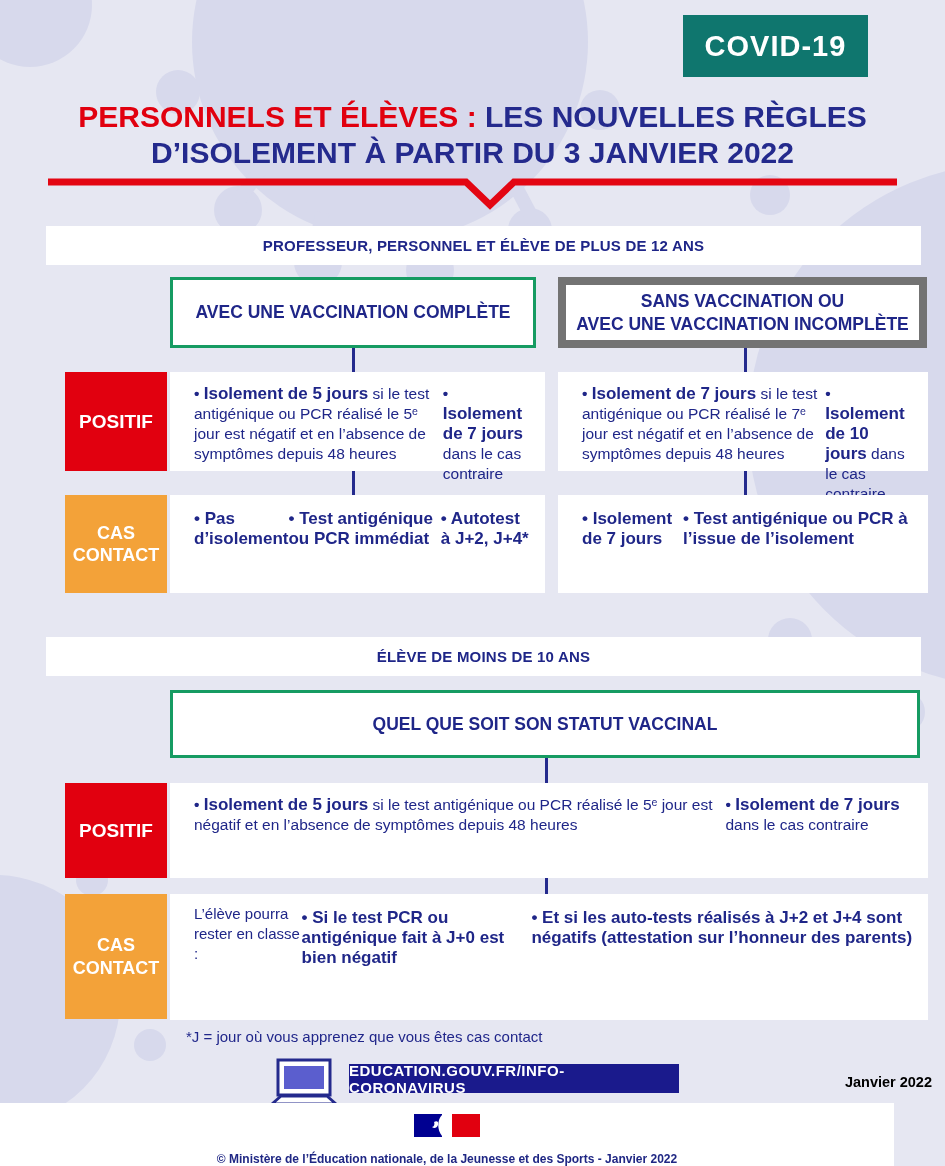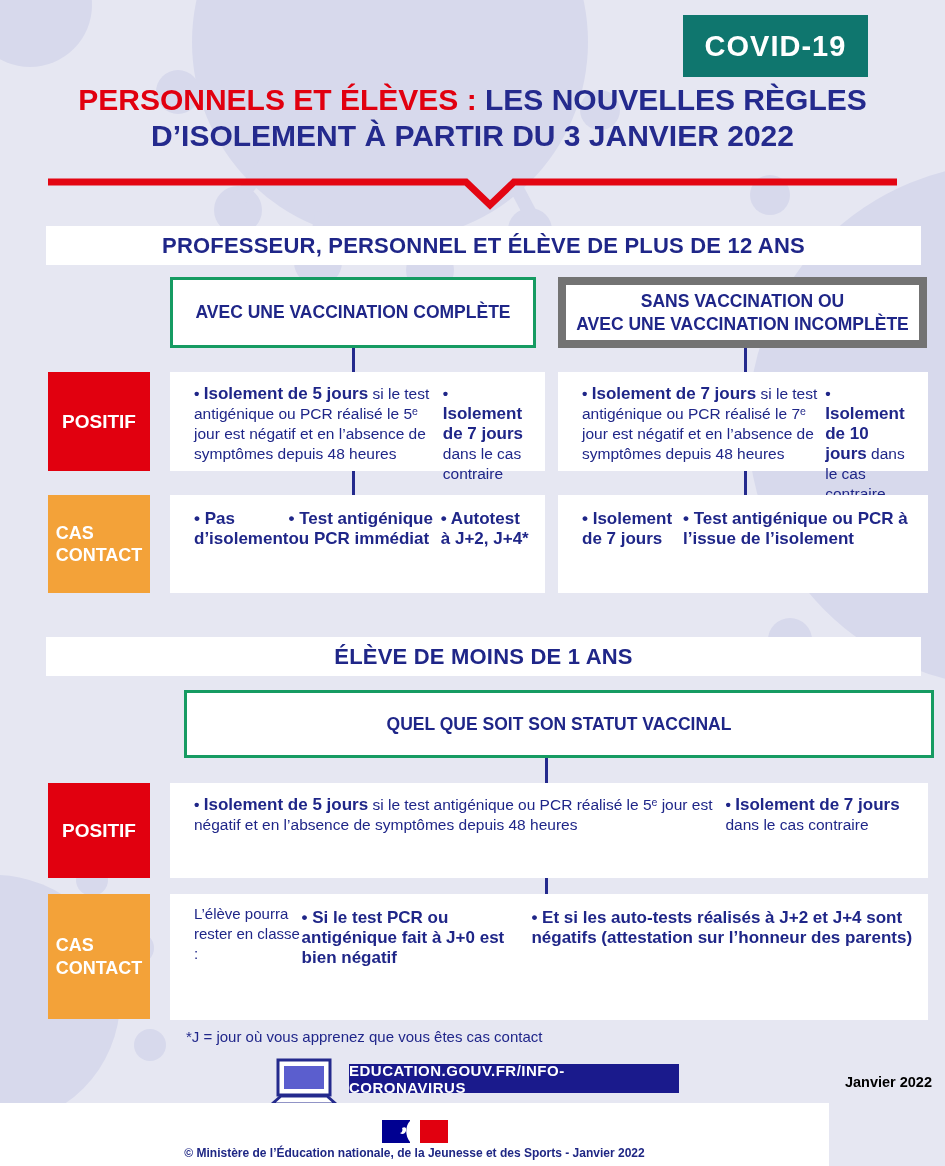--- a/index.html
+++ b/index.html
@@ -18,42 +18,42 @@
 
   
   .badge {
     left: 683px; top: 15px; width: 185px; height: 62px;
     background: #0f766e; color: #fff;
     display: flex; align-items: center; justify-content: center;
     font-weight: bold; font-size: 29px; letter-spacing: 1px;
   }
 
   
-  .title { left:0; top:82px; width:945px; text-align:center;
+  .title { left:0; top:99px; width:945px; text-align:center;
            font-weight:bold; font-size:30px; line-height:36px; color:#242a8d; }
   .title .red { color:#e1000f; }
 
   
   .band { left:46px; width:875px; height:39px; background:#fff;
           display:flex; align-items:center; justify-content:center;
-          font-weight:bold; font-size:22px; color:#1f2688; letter-spacing:.2px; }
+          font-weight:bold; font-size:15px; color:#1f2688; letter-spacing:.2px; }
 
   
   .hbox { background:#fff; display:flex; flex-direction:column;
           align-items:center; justify-content:center; text-align:center;
           font-weight:bold; font-size:17.5px; line-height:23px; color:#1f2688; }
   .hbox.green  { border:3px solid #169b62; }
   .hbox.yellow { border:8px solid #737373; }
 
   
   .conn { width:3px; background:#242a8d; }
 
   
-  .label-box { width:102px; color:#fff; font-weight:bold; text-align:left;
-               display:flex; align-items:center; justify-content:center; line-height:1.25; }
+  .label-box { width:102px; color:#fff; font-weight:bold; text-align:center;
+               display:flex; align-items:center; justify-content:center; line-height:1.25;margin-left:17px; }
   .label-box.red    { background:#e1000f; font-size:19px; }
   .label-box.orange { background:#f3a239; font-size:18px; padding:0 8px; }
 
   
   .cbox { background:#fff; color:#1f2688;
           display:flex; flex-direction:row; justify-content:space-between;
           padding:8px 14px 8px 24px; font-size:15.5px; line-height:20px; }
   .cbox p { margin:4px 0; }
   .cbox p.bullet::before { content:"• "; font-weight:bold; }
   .cbox .b { font-weight:bold; font-size:17px; }
@@ -62,22 +62,22 @@
 
   .footnote { left:186px; top:1028px; font-size:15px; color:#20268a;text-align:center; }
 
   .url-banner { left:349px; top:1064px; width:330px; height:29px;
                 background:#1a1a8c; color:#fff; font-weight:bold; font-size:15px;
                 letter-spacing:.5px; display:flex; align-items:center; justify-content:center;
                 cursor:pointer; }
   .date-note { left:822px; top:1074px; width:110px; text-align:right;
                font-weight:600; font-size:14.5px; color:#000000; }
 
-  .footer-strip { left:0; top:1103px; width:829px; height:63px; background:#fff;
-                  display:flex; flex-direction:column; align-items:center; justify-content:center; }
+  .footer-strip { left:0; top:1103px; width:894px; height:63px; background:#fff;
+                  display:flex; flex-direction:column; align-items:center; justify-content:space-between; }
   .footer-strip .logo { margin-top:11px; }
   .footer-strip .copy { margin-top:3px; font-weight:bold; font-size:12px; color:#1f2784; }
 </style>
 </head>
 <body>
 
 <div class="poster">
 
   <svg class="wm" width="945" height="1166" viewBox="0 0 945 1166">
     <g fill="#d7d9ec">
@@ -151,23 +151,23 @@
     <p class="bullet allbold">Pas d’isolement</p>
     <p class="bullet allbold">Test antigénique ou PCR immédiat</p>
     <p class="bullet allbold">Autotest à J+2, J+4*</p>
   </div>
 
   <div class="abs cbox" style="left:558px; top:495px; width:370px; height:98px;">
     <p class="bullet allbold">Isolement de 7 jours</p>
     <p class="bullet allbold">Test antigénique ou PCR à l’issue de l’isolement</p>
   </div>
 
-  <div class="abs band" style="top:637px;">ÉLÈVE DE MOINS DE 1 ANS</div>
-
-  <div class="abs hbox green" style="left:184px; top:690px; width:750px; height:68px;">
+  <div class="abs band" style="top:637px;">ÉLÈVE DE MOINS DE 10 ANS</div>
+
+  <div class="abs hbox green" style="left:170px; top:690px; width:750px; height:68px;">
     <div>QUEL QUE SOIT SON STATUT VACCINAL</div>
   </div>
 
   <div class="abs conn" style="left:545px; top:758px; height:25px;"></div>
   <div class="abs conn" style="left:545px; top:878px; height:16px;"></div>
 
   <div class="abs label-box red" style="left:48px; top:783px; height:95px;">POSITIF</div>
 
   <div class="abs cbox" style="left:170px; top:783px; width:758px; height:95px;">
     <p class="bullet"><span class="b">Isolement de 5 jours</span><span> si le test antigénique ou PCR réalisé le 5ᵉ jour est négatif et en l’absence de symptômes depuis 48 heures</span></p>

